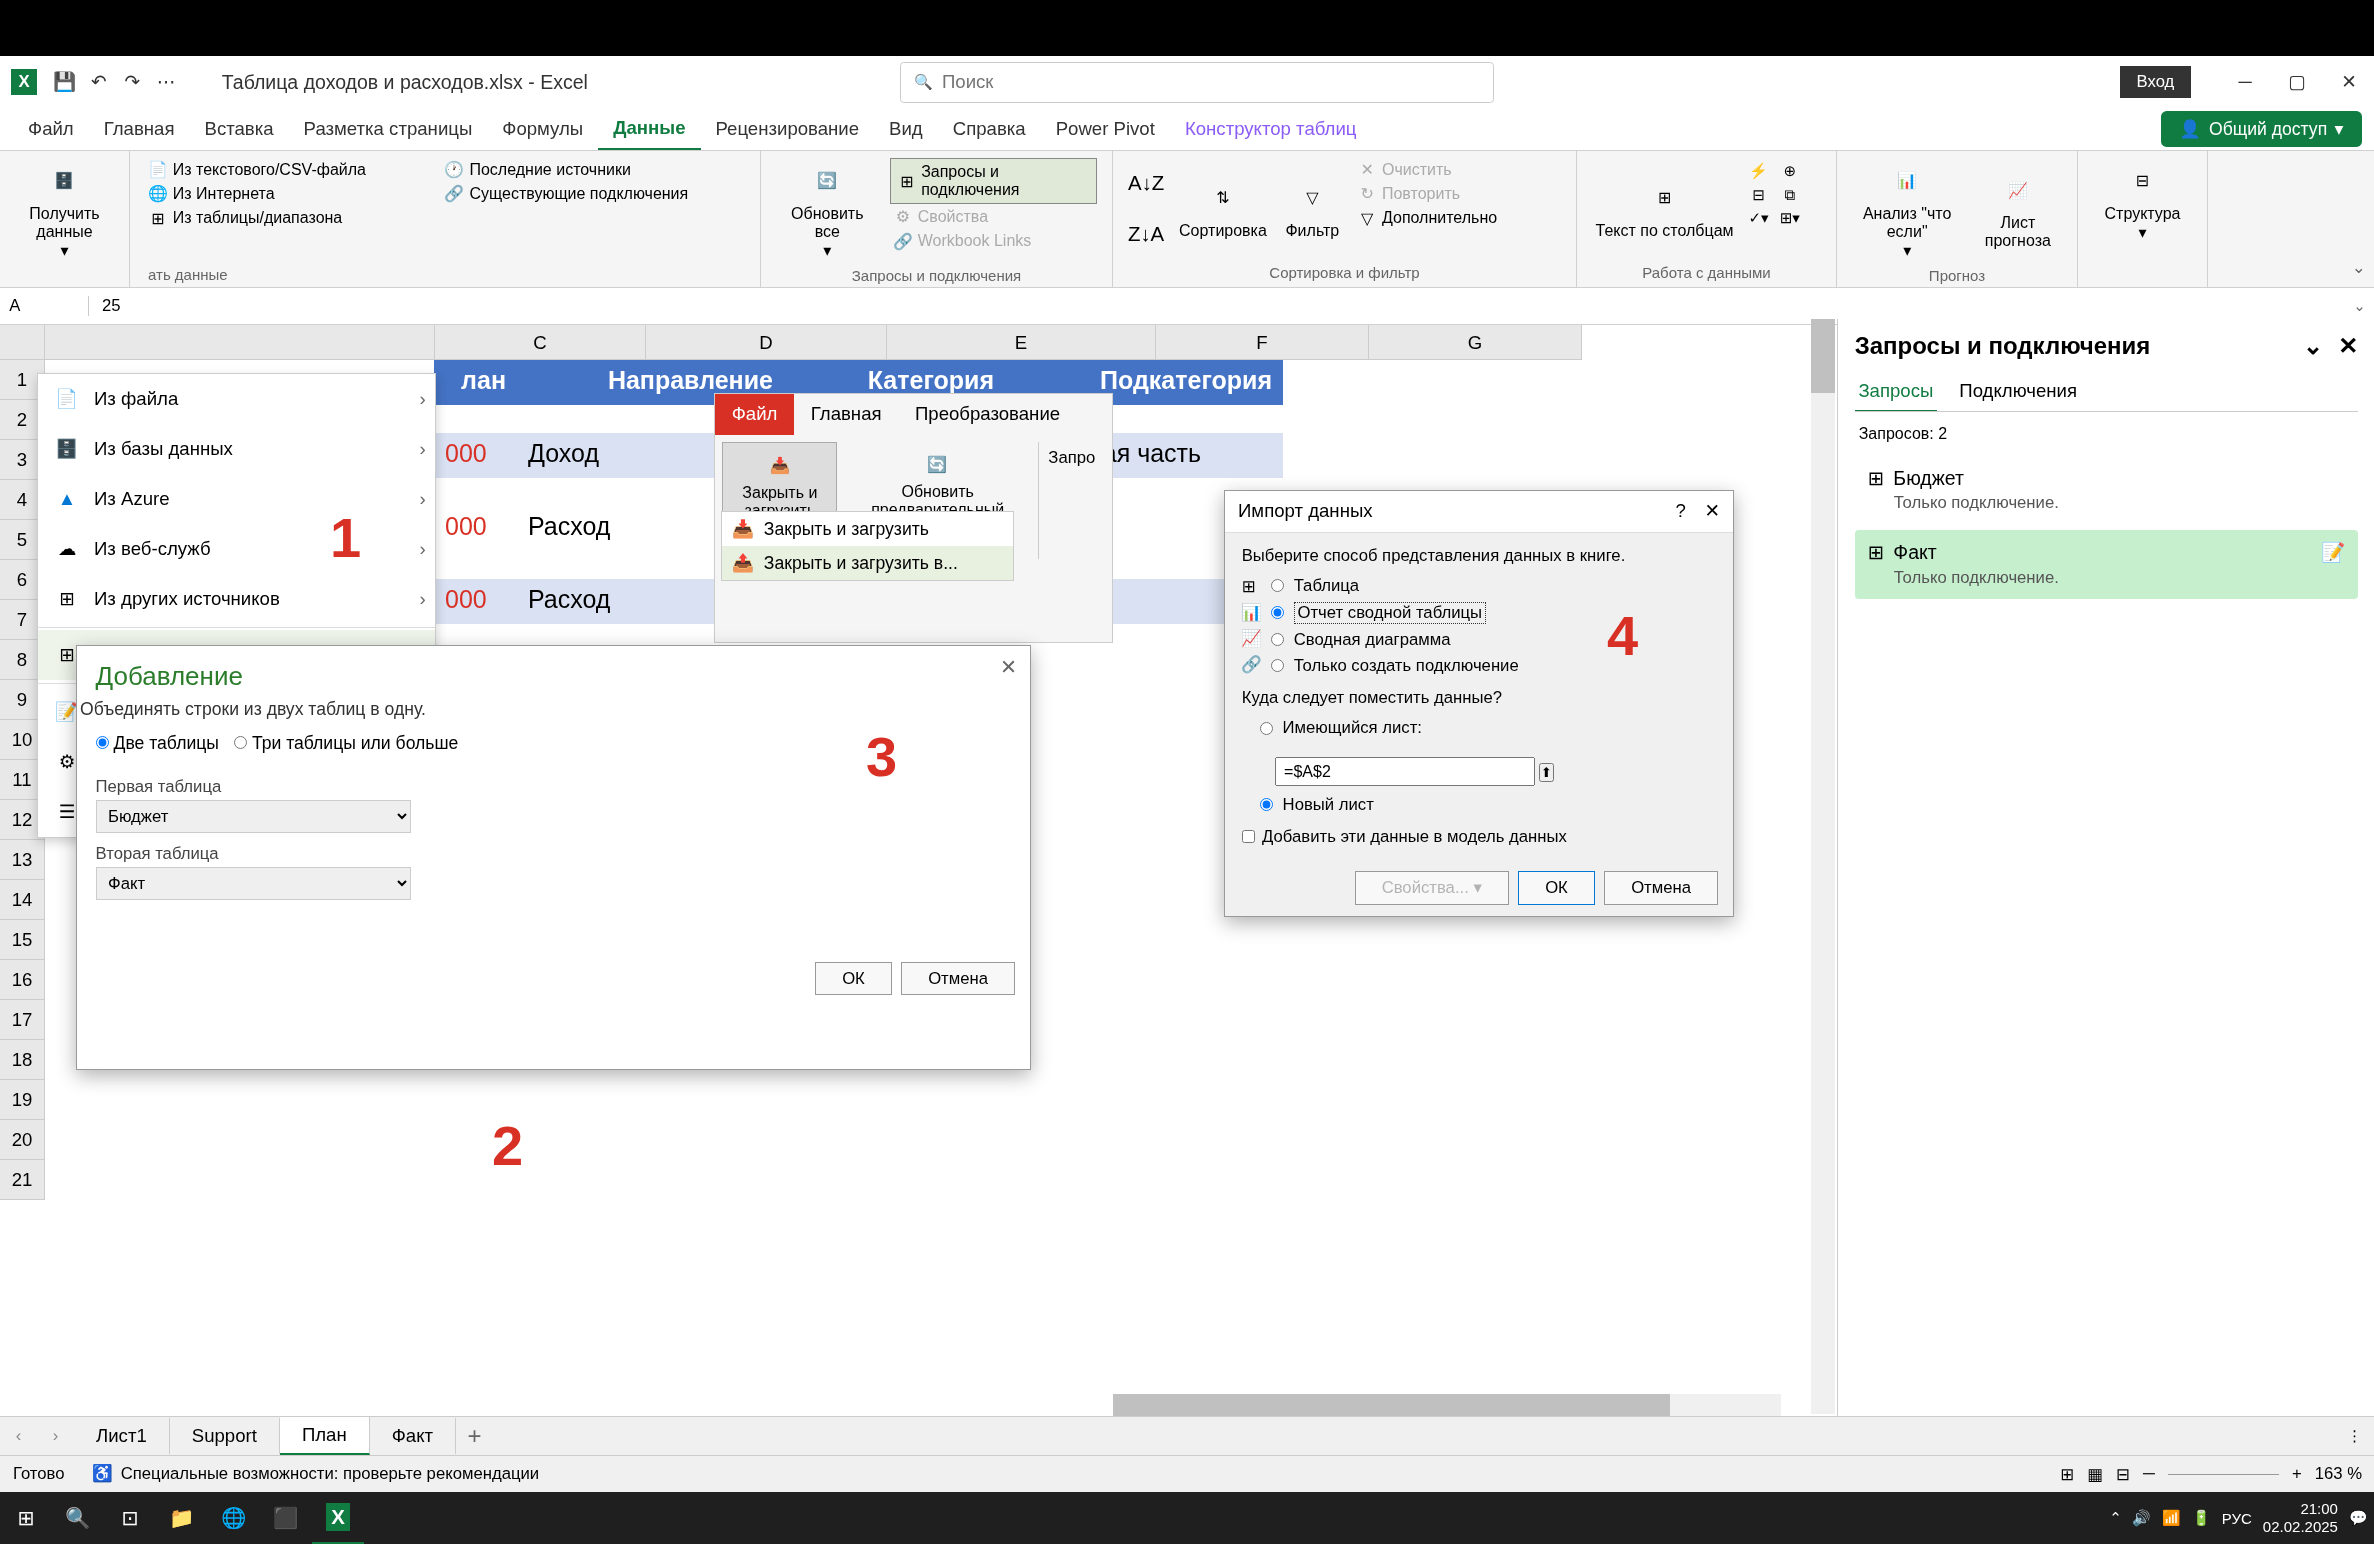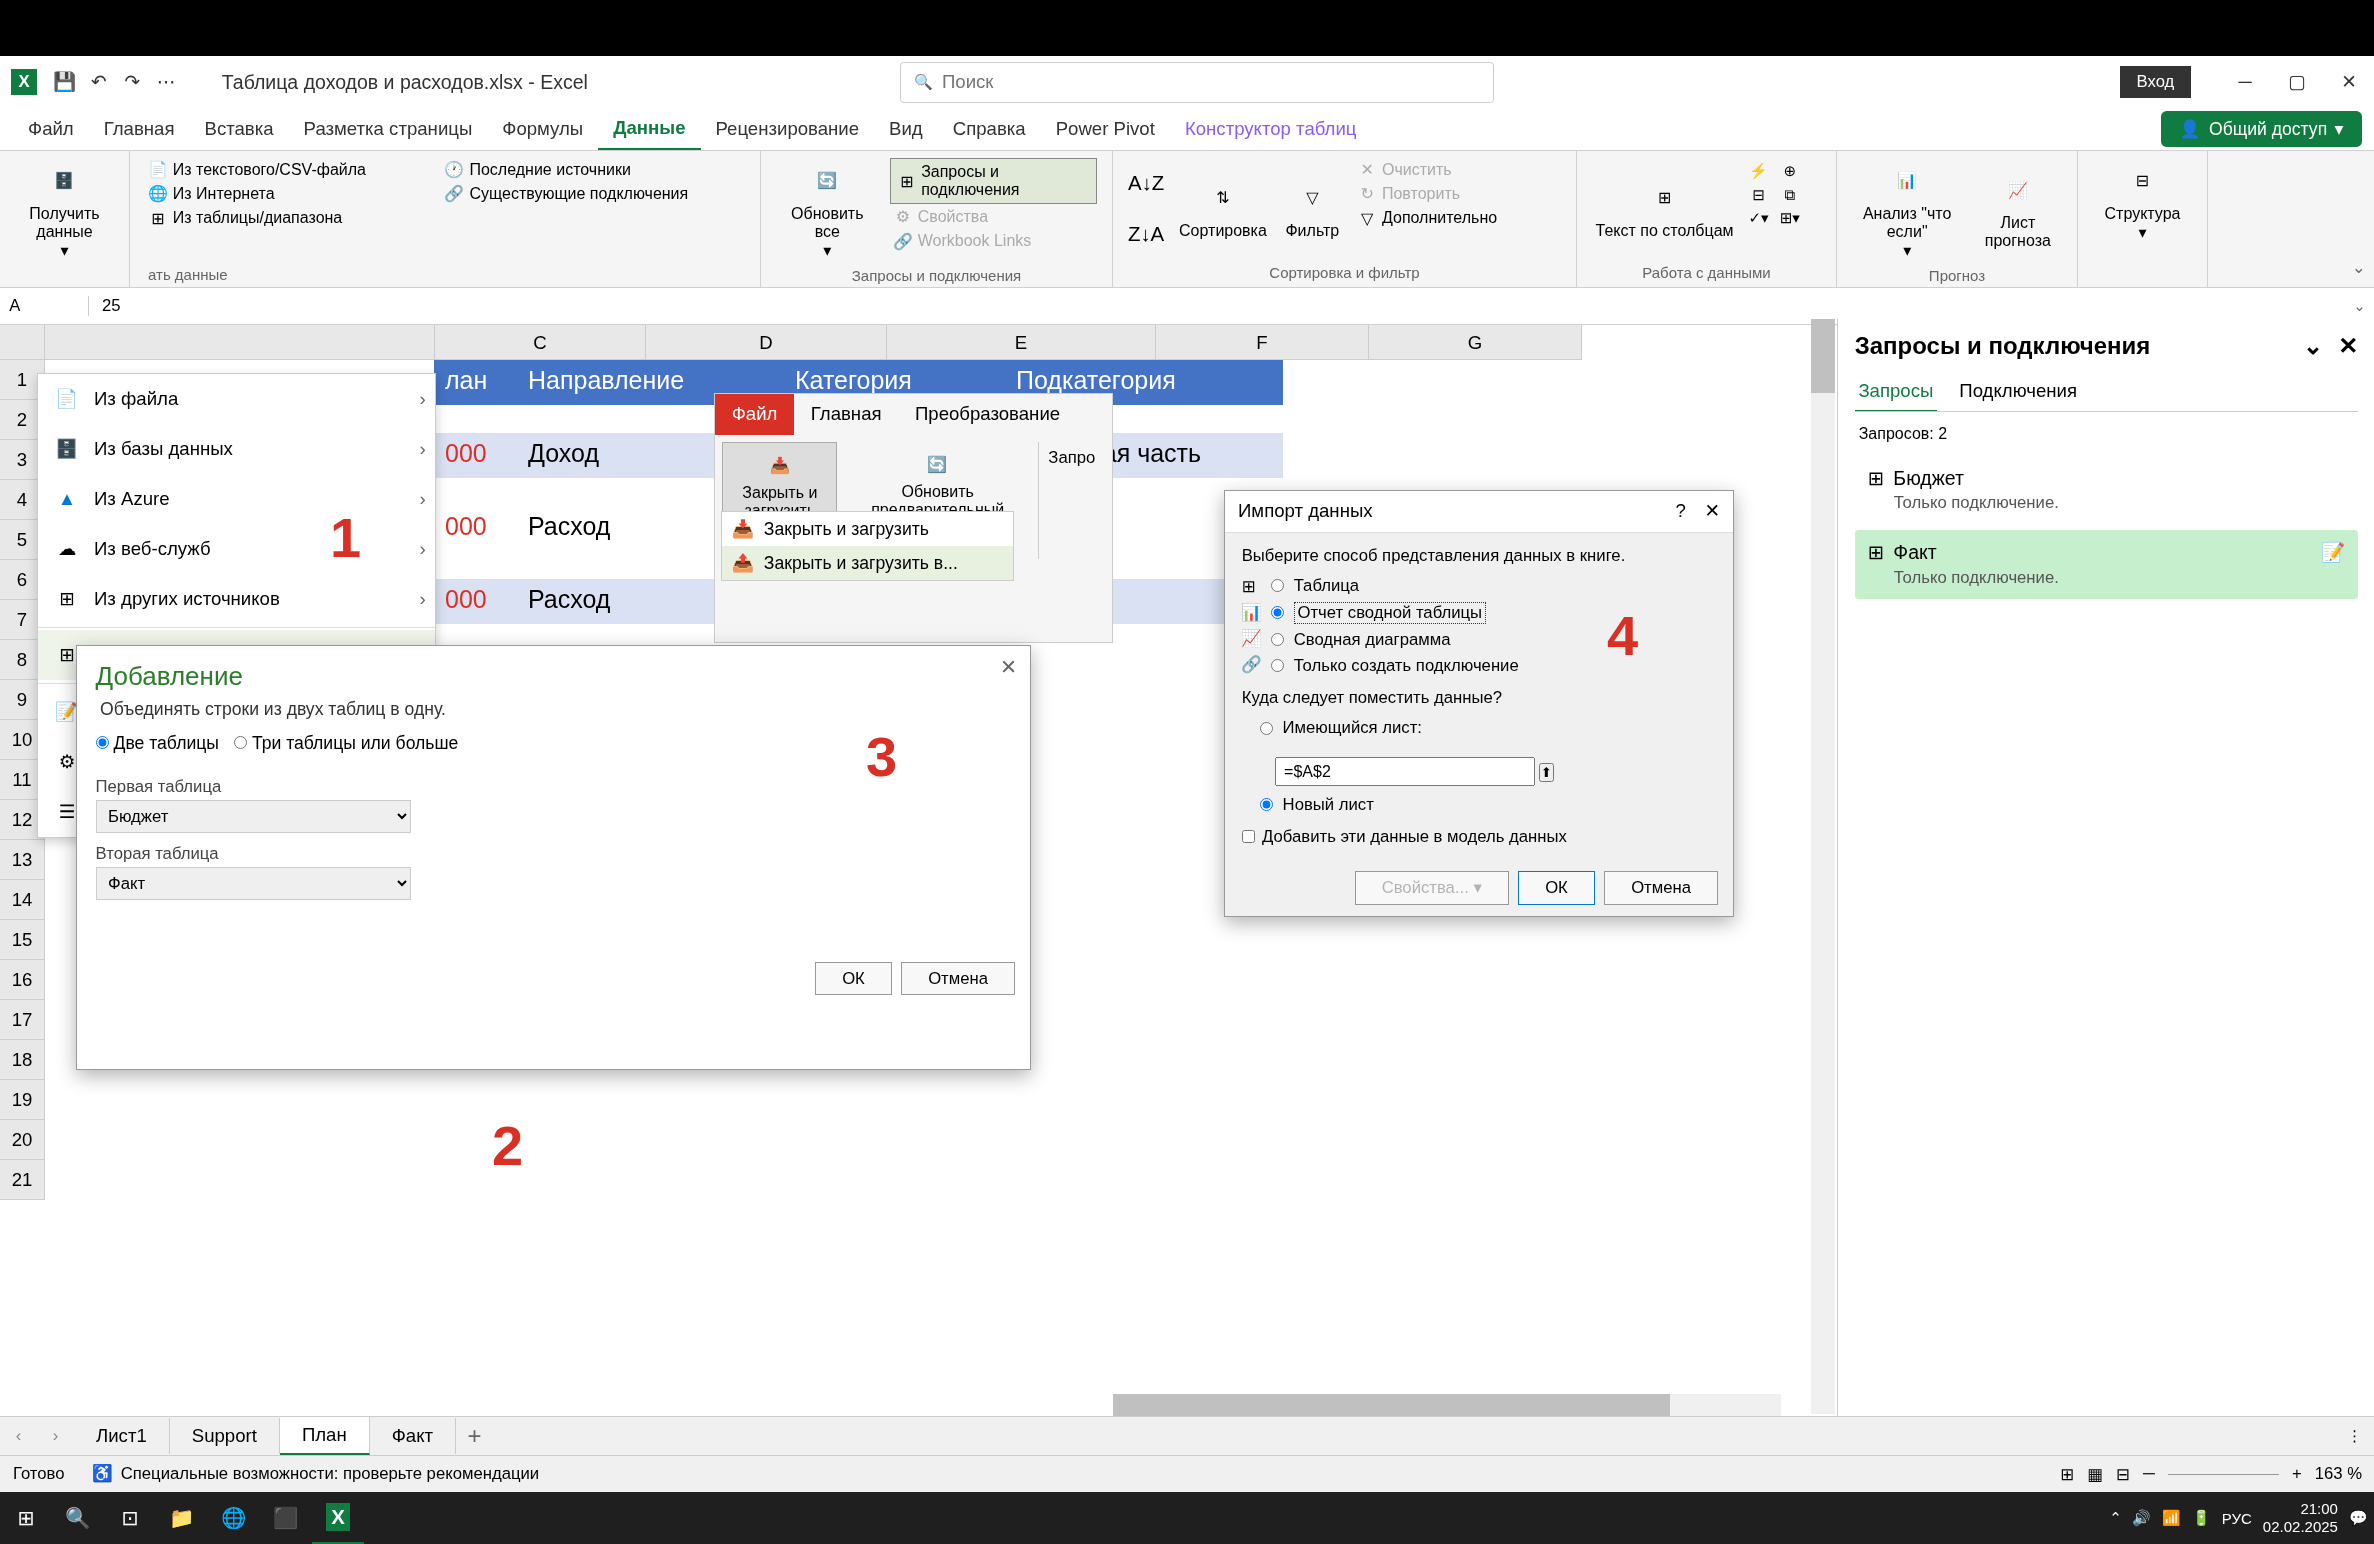--- a/index.html
+++ b/index.html
@@ -45,21 +45,21 @@
 .fb-area { padding: 0 13px; font-size: 16.7px; flex: 1; }
 .col-headers { display: flex; height: 35px; }
 .corner { width: 45px; background: #e8e8e8; border-right: 0.9px solid #ccc; border-bottom: 0.9px solid #ccc; }
 .col-h { background: #e8e8e8; border-right: 0.9px solid #ccc; border-bottom: 0.9px solid #ccc; text-align: center; font-size: 18.6px; line-height: 35px; }
 .row-h { width: 45px; background: #e8e8e8; border-right: 0.9px solid #ccc; border-bottom: 0.9px solid #ccc; text-align: center; font-size: 18.6px; line-height: 39px; }
 .grid-body { display: flex; }
 .row-headers { display: flex; flex-direction: column; }
 
 
 .data-table { position: absolute; left: 0; top: 0; }
-.dt-header { background: #4472C4; color: #fff; height: 45px; display: flex; font-size: 25px; font-weight: 400; }
+.dt-header { background: #4472C4; color: #fff; height: 45px; display: flex; font-size: 25px; font-weight: 700; text-align: right; }
 .dt-header .col { padding: 5.6px 11px; }
 .dt-row { display: flex; height: 45px; font-size: 25px; margin-top: 28px; }
 .dt-row.even { background: #D9E1F2; }
 .dt-row.odd { background: #fff; }
 .dt-row .col { padding: 5.6px 11px; }
 
 
 .menu-overlay { position: absolute; background: #fff; border: 0.9px solid #ccc; box-shadow: 0 3.7px 11px rgba(0,0,0,0.2); z-index: 100; }
 .menu-item { display: flex; align-items: center; padding: 11px 15px; font-size: 18.6px; gap: 13px; position: relative; }
 .menu-item .chev { position: absolute; right: 9.3px; color: #666; }
@@ -83,21 +83,21 @@
 .dialog { position: absolute; background: #f0f0f0; border: 0.9px solid #999; box-shadow: 0 5.6px 18.6px rgba(0,0,0,0.3); z-index: 200; }
 .dlg-title { background: #fff; padding: 9.3px 13px; font-size: 18.6px; display: flex; justify-content: space-between; border-bottom: 0.9px solid #ddd; }
 .dlg-body { padding: 13px 16.7px; }
 .dlg-foot { display: flex; justify-content: flex-end; gap: 9.3px; padding: 11px 15px; }
 .btn { padding: 5.6px 26px; font-size: 16.7px; border: 0.9px solid #999; background: #f8f8f8; }
 .btn.primary { border: 1.9px solid #0078d4; }
 
 
 .append-dlg { left: 76px; top: 589px; width: 955px; height: 425px; background: #fff; }
 .append-title { font-size: 26px; color: #2b7d2b; padding: 15px 18.6px 7.4px; }
-.append-sub { font-size: 17.6px; padding: 0 23px 13px; color: #333; }
+.append-sub { font-size: 17.6px; padding: 0 3px 13px; color: #333; }
 .append-radios { padding: 0 18.6px 16.7px; display: flex; gap: 15px; font-size: 17.6px; }
 .append-field { padding: 5.6px 18.6px; }
 .append-field label { display: block; font-size: 16.7px; color: #444; margin-bottom: 3.7px; }
 .append-field select { width: 315px; padding: 4.6px 7.4px; font-size: 16.7px; border: 0.9px solid #ccc; }
 .append-close { position: absolute; top: 9.3px; right: 13px; font-size: 20.4px; color: #666; }
 
 
 .pq-ribbon { position: absolute; left: 714px; top: 337px; width: 399px; height: 250px; background: #f5f5f5; border: 0.9px solid #ccc; z-index: 150; }
 .pq-tabs { display: flex; }
 .pq-tab { padding: 9.3px 16.7px; font-size: 18.6px; }

